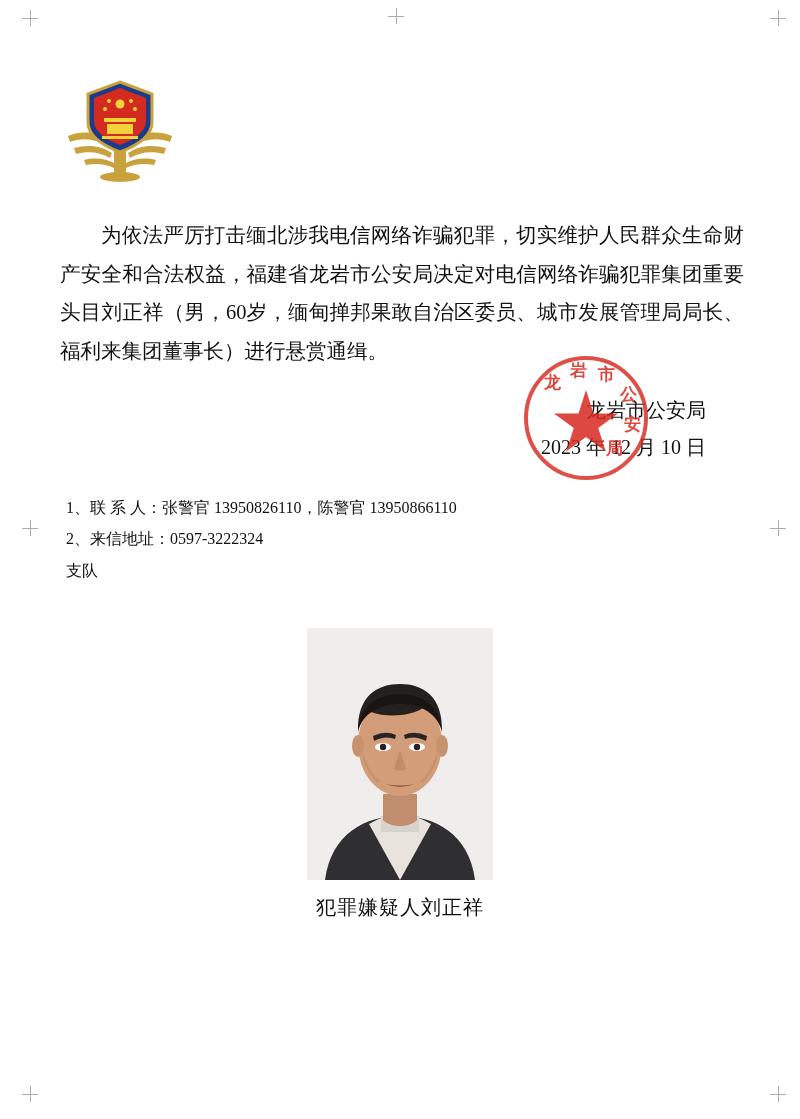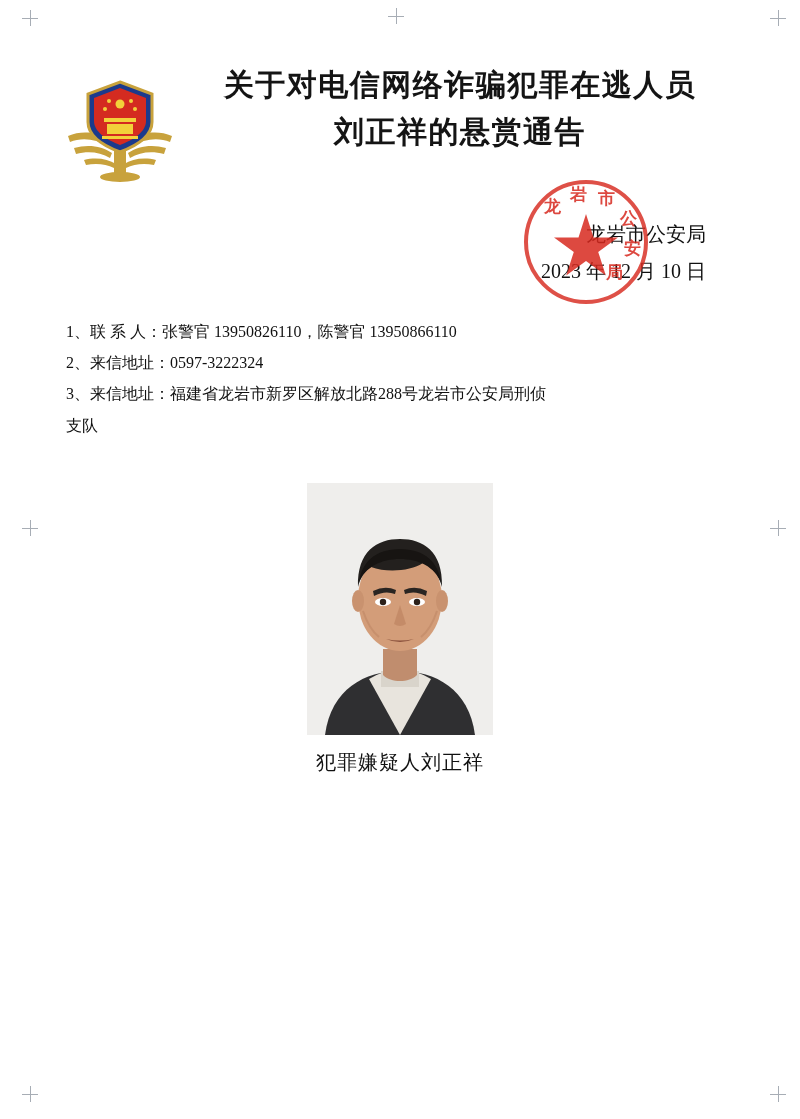--- a/index.html
+++ b/index.html
@@ -196,27 +196,24 @@
           <circle cx="45" cy="27" r="2"></circle>
           <circle cx="67" cy="27" r="2"></circle>
           <circle cx="41" cy="35" r="2"></circle>
           <circle cx="71" cy="35" r="2"></circle>
           <path d="M40 44 h32 v4 h-32 z"></path>
           <path d="M43 50 h26 v10 h-26 z"></path>
           <path d="M38 62 h36 v3 h-36 z"></path>
         </g>
       </svg>
     </div>
-    <div class="title-block">
-      <div class="title-line">关于对电信网络诈骗犯罪在逃人员</div>
-      <div class="title-line">刘正祥的悬赏通告</div>
-    </div>
   </div>
 
   <div class="body-text">
+    <p>为依法严厉打击缅北涉我电信网络诈骗犯罪，切实维护人民群众生命财产安全和合法权益，福建省龙岩市公安局决定对电信网络诈骗犯罪集团重要头目刘正祥（男，60岁，缅甸掸邦果敢自治区委员、城市发展管理局局长、福利来集团董事长）进行悬赏通缉。</p>
   </div>
 
   <div class="sign-block">
     <div class="sign-line">龙岩市公安局</div>
     <div class="sign-line">2023 年 12 月 10 日</div>
     <div class="seal">
       <svg width="136" height="136" viewBox="0 0 136 136" xmlns="http://www.w3.org/2000/svg">
         <g opacity="0.82" fill="none" stroke="#d7291f" stroke-width="4">
           <circle cx="68" cy="68" r="60"></circle>
         </g>
@@ -235,23 +232,20 @@
     </div>
   </div>
 
   <div class="contacts">
     <div class="contact-row">
       <span>1、</span><span>联  系  人：</span><span>张警官 13950826110，陈警官 13950866110</span>
     </div>
     <div class="contact-row">
       <span>2、</span><span>来信地址：</span><span>0597-3222324</span>
     </div>
-    <div class="contact-row">
-      <span>3、</span><span>来信地址：</span><span>福建省龙岩市新罗区解放北路288号龙岩市公安局刑侦</span>
-    </div>
     <div class="contact-row contact-cont">支队</div>
   </div>
 
   <div class="photo-wrap">
     <div class="photo">
       <svg width="186" height="252" viewBox="0 0 186 252" xmlns="http://www.w3.org/2000/svg">
         <rect width="186" height="252" fill="#efeeec"></rect>
 
         <path d="M18 252 C24 206, 58 188, 93 188 C128 188, 162 206, 168 252 Z" fill="#2f2f31"></path>
         <path d="M62 196 L93 252 L124 196 C114 190, 104 187, 93 187 C82 187, 72 190, 62 196 Z" fill="#e8e4dd"></path>

